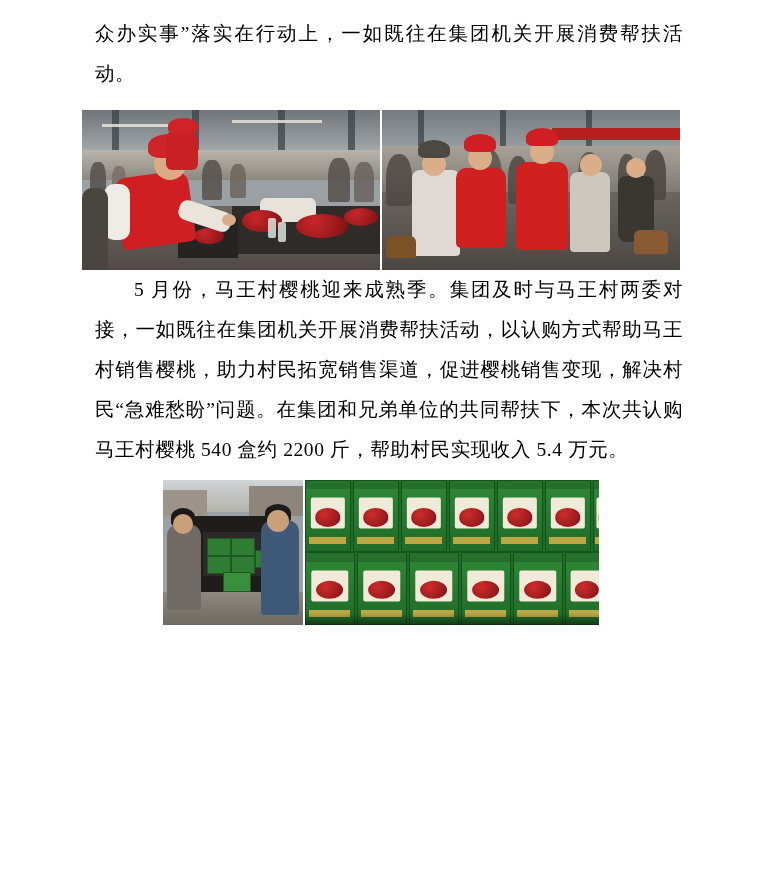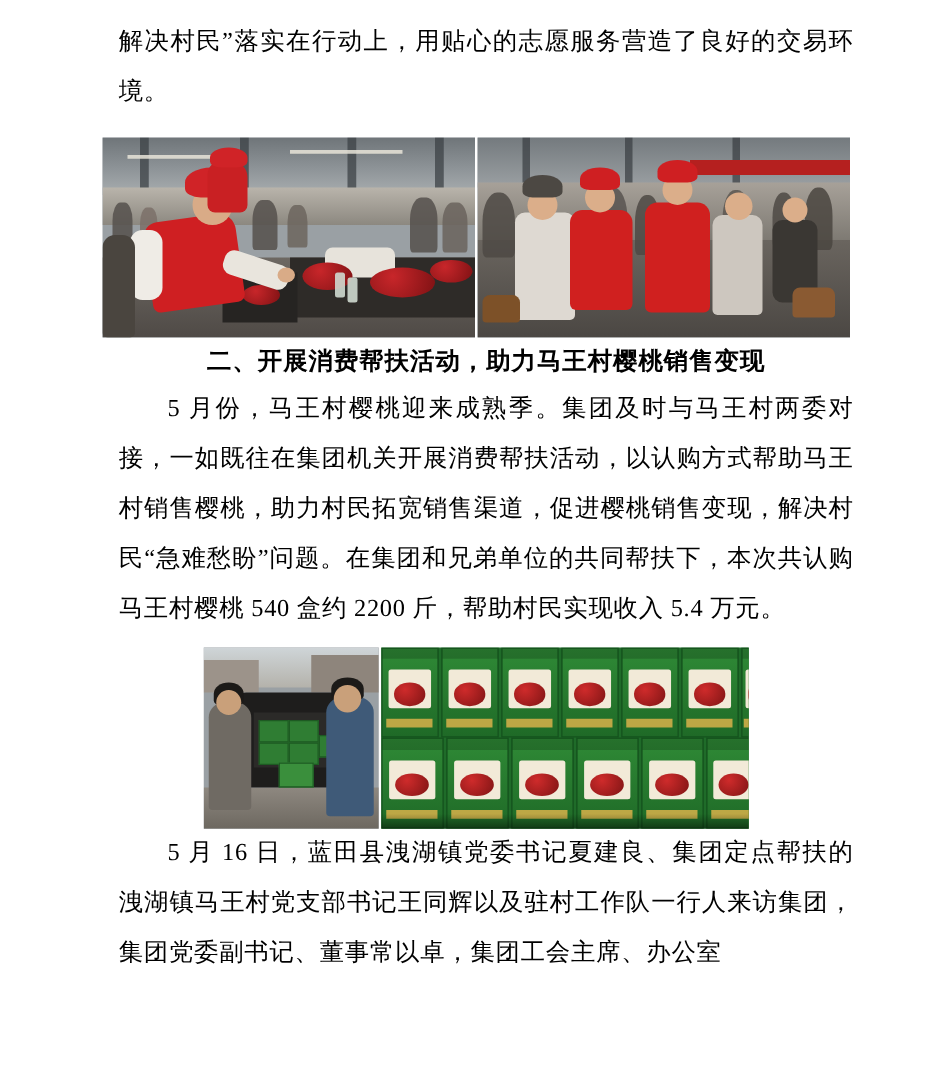--- a/index.html
+++ b/index.html
@@ -240,21 +240,21 @@
   .p4 .shadow {
     position: absolute; left: 0; right: 0; bottom: 0; height: 12px;
     background: linear-gradient(180deg, rgba(0,0,0,0) 0%, rgba(0,0,0,0.45) 100%);
   }
 </style>
 </head>
 <body>
 
 <div class="page">
 
-  <p class="body-text para-continued">解决村民”落实在行动上，用贴心的志愿服务营造了良好的交易环境。</p>
+  <p class="body-text para-continued">众办实事”落实在行动上，一如既往在集团机关开展消费帮扶活动。</p>
 
   <div class="figure fig-1">
 
     <div class="photo p1">
       <div class="ceiling"></div>
       <div class="beam" style="left:30px;"></div>
       <div class="beam" style="left:110px;"></div>
       <div class="beam" style="left:196px;"></div>
       <div class="beam" style="left:266px;"></div>
       <div class="lightstrip" style="left:20px; top:14px; width:70px;"></div>
@@ -313,23 +313,20 @@
       <div class="white-shirt" style="left:188px; top:62px; width:40px; height:80px; background:#cdc7bf;"></div>
       <div class="skin" style="left:198px; top:44px; width:22px; height:22px;"></div>
       <div class="vest" style="left:236px; top:66px; width:36px; height:66px; background:#3a3733; border-radius:8px;"></div>
       <div class="skin" style="left:244px; top:48px; width:20px; height:20px;"></div>
       <div class="basket" style="left:252px; top:120px; width:34px; height:24px;"></div>
       <div class="basket" style="left:4px; top:126px; width:30px; height:22px; background:#7d5128;"></div>
     </div>
 
   </div>
 
-  <h2 class="heading">
-    <span class="heading-inner">二、开展消费帮扶活动，助力马王村樱桃销售变现</span>
-  </h2>
 
   <p class="body-text indent">5 月份，马王村樱桃迎来成熟季。集团及时与马王村两委对接，一如既往在集团机关开展消费帮扶活动，以认购方式帮助马王村销售樱桃，助力村民拓宽销售渠道，促进樱桃销售变现，解决村民“急难愁盼”问题。在集团和兄弟单位的共同帮扶下，本次共认购马王村樱桃 540 盒约 2200 斤，帮助村民实现收入 5.4 万元。</p>
 
   <div class="figure fig-2">
 
     <div class="photo p3">
       <div class="sky"></div>
       <div class="bldg" style="left:0px; top:10px; width:44px; height:26px;"></div>
       <div class="bldg" style="left:86px; top:6px; width:54px; height:30px; background:#8e857c;"></div>
       <div class="ground"></div>
@@ -431,15 +428,14 @@
             <div class="cherry"></div>
             <div class="band"></div>
           </div>
       </div>
       <div class="shadow"></div>
     </div>
 
   </div>
 
 
-  <p class="body-text indent">5 月 16 日，蓝田县洩湖镇党委书记夏建良、集团定点帮扶的洩湖镇马王村党支部书记王同辉以及驻村工作队一行人来访集团，集团党委副书记、董事常以卓，集团工会主席、办公室</p>
 
 </div>
 
 </body></html>

